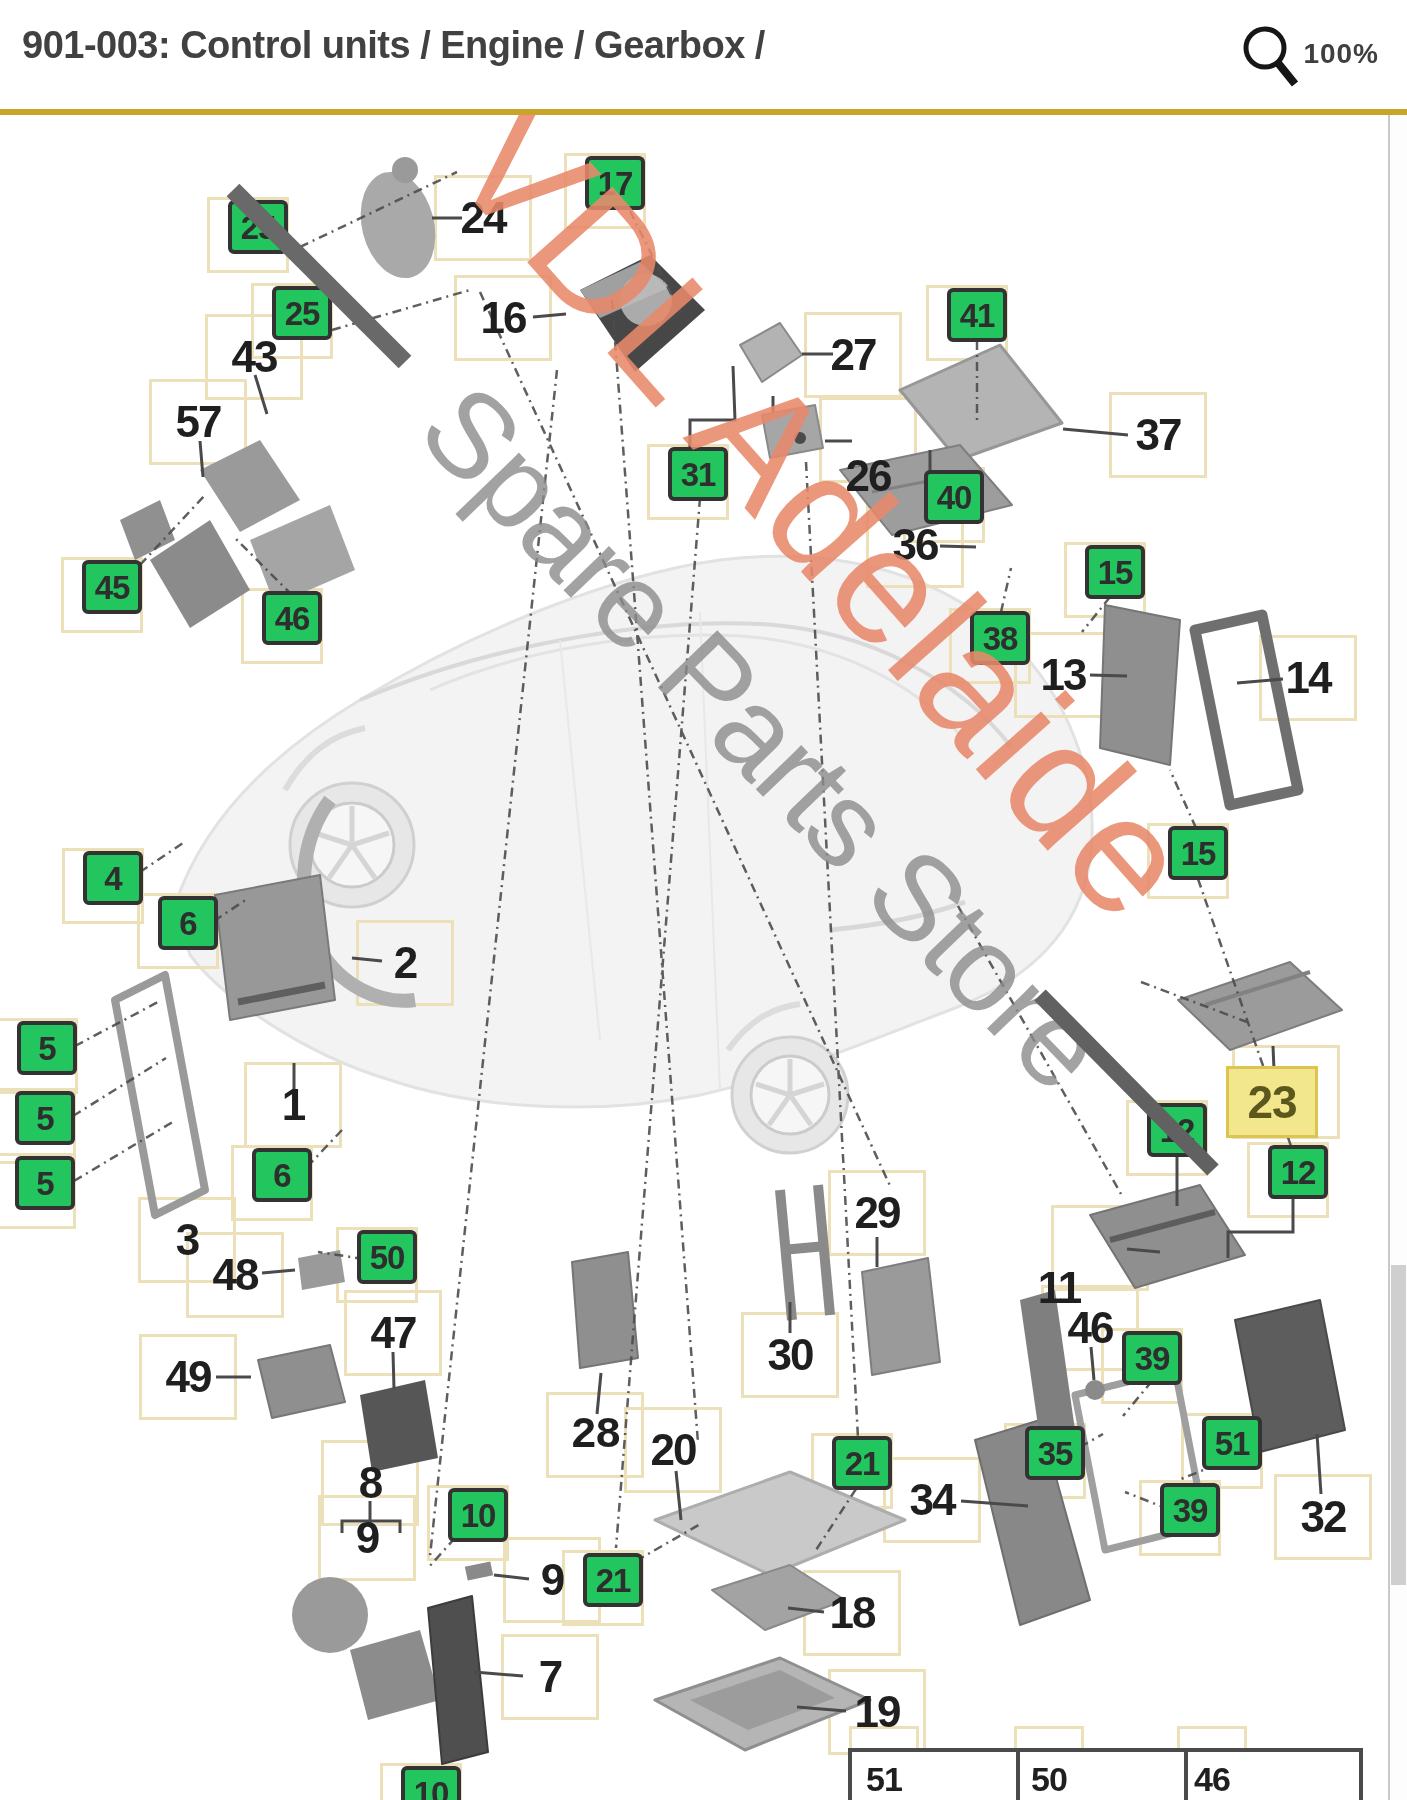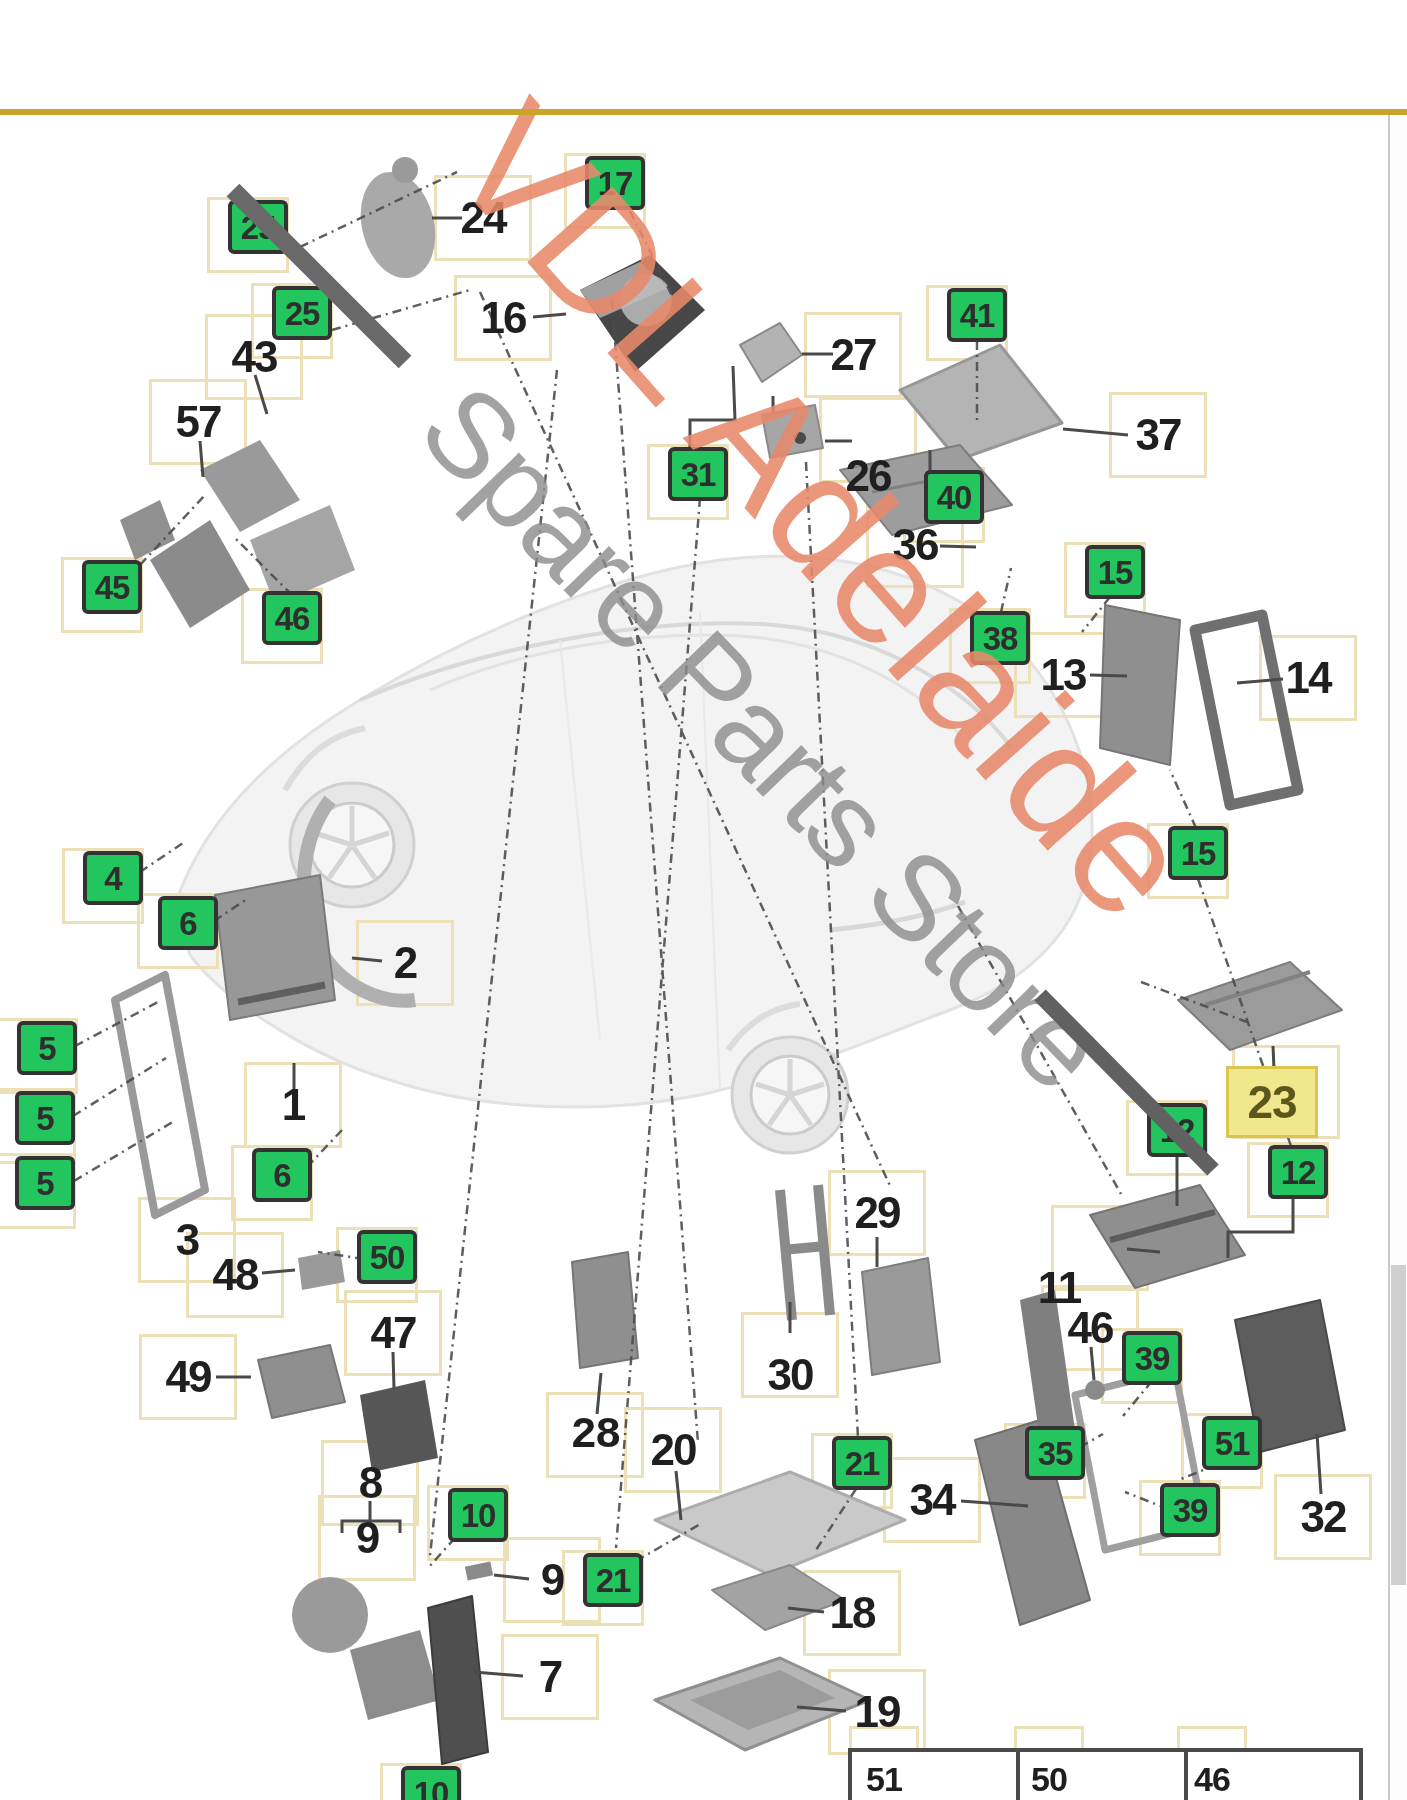--- a/index.html
+++ b/index.html
@@ -306,21 +306,21 @@
       <div class="co plain" style="left: 915px; top: 545px;">36</div>
       <div class="co plain" style="left: 1063px; top: 675px;">13</div>
       <div class="co plain" style="left: 1308px; top: 678px;">14</div>
       <div class="co plain" style="left: 405px; top: 963px;">2</div>
       <div class="co plain" style="left: 293px; top: 1105px;">1</div>
       <div class="co plain" style="left: 187px; top: 1240px;">3</div>
       <div class="co plain" style="left: 235px; top: 1275px;">48</div>
       <div class="co plain" style="left: 393px; top: 1333px;">47</div>
       <div class="co plain" style="left: 188px; top: 1377px;">49</div>
       <div class="co plain" style="left: 877px; top: 1213px;">29</div>
-      <div class="co plain" style="left: 790px; top: 1355px; margin-top: 20px;">30</div>
+      <div class="co plain" style="left: 790px; top: 1355px;">30</div>
       <div class="co plain" style="left: 595px; top: 1435px; font-family: Liberation Mono, monospace;">28</div>
       <div class="co plain" style="left: 673px; top: 1450px;">20</div>
       <div class="co plain" style="left: 370px; top: 1483px;">8</div>
       <div class="co plain" style="left: 367px; top: 1538px;">9</div>
       <div class="co plain" style="left: 552px; top: 1580px;">9</div>
       <div class="co plain" style="left: 550px; top: 1677px;">7</div>
       <div class="co plain" style="left: 852px; top: 1613px;">18</div>
       <div class="co plain" style="left: 877px; top: 1712px;">19</div>
       <div class="co plain" style="left: 932px; top: 1500px;">34</div>
       <div class="co plain" style="left: 1090px; top: 1328px;">46</div>
@@ -338,18 +338,28 @@
     </div>
 
   <div class="wm" id="wm-line1">VDL Adelaide</div>
   <div class="wm" id="wm-line2">Spare Parts Store</div>
 
   <svg id="bar-layer" class="layer" width="1407" height="1800" viewBox="0 0 1407 1800" style="pointer-events:none;">
     <line x1="233" y1="190" x2="405" y2="362" stroke="#696969" stroke-width="18"></line>
     <line x1="1040" y1="995" x2="1213" y2="1170" stroke="#616161" stroke-width="16"></line>
   </svg>
 
+  <div id="header">
+    <div id="page-title">901-003: Control units / Engine / Gearbox /</div>
+    <div id="zoom-control">
+      <svg width="62" height="72" viewBox="0 0 62 72">
+        <circle cx="26" cy="30" r="19" fill="none" stroke="#161616" stroke-width="5"></circle>
+        <line x1="39" y1="45" x2="56" y2="66" stroke="#161616" stroke-width="8"></line>
+      </svg>
+      <span id="zoom-label">100%</span>
+    </div>
+  </div>
   <div id="accent-rule"></div>
 
   <div id="scrollbar">
     <div id="scrollbar-thumb"></div>
   </div>
 </div>
 
 </body></html>

